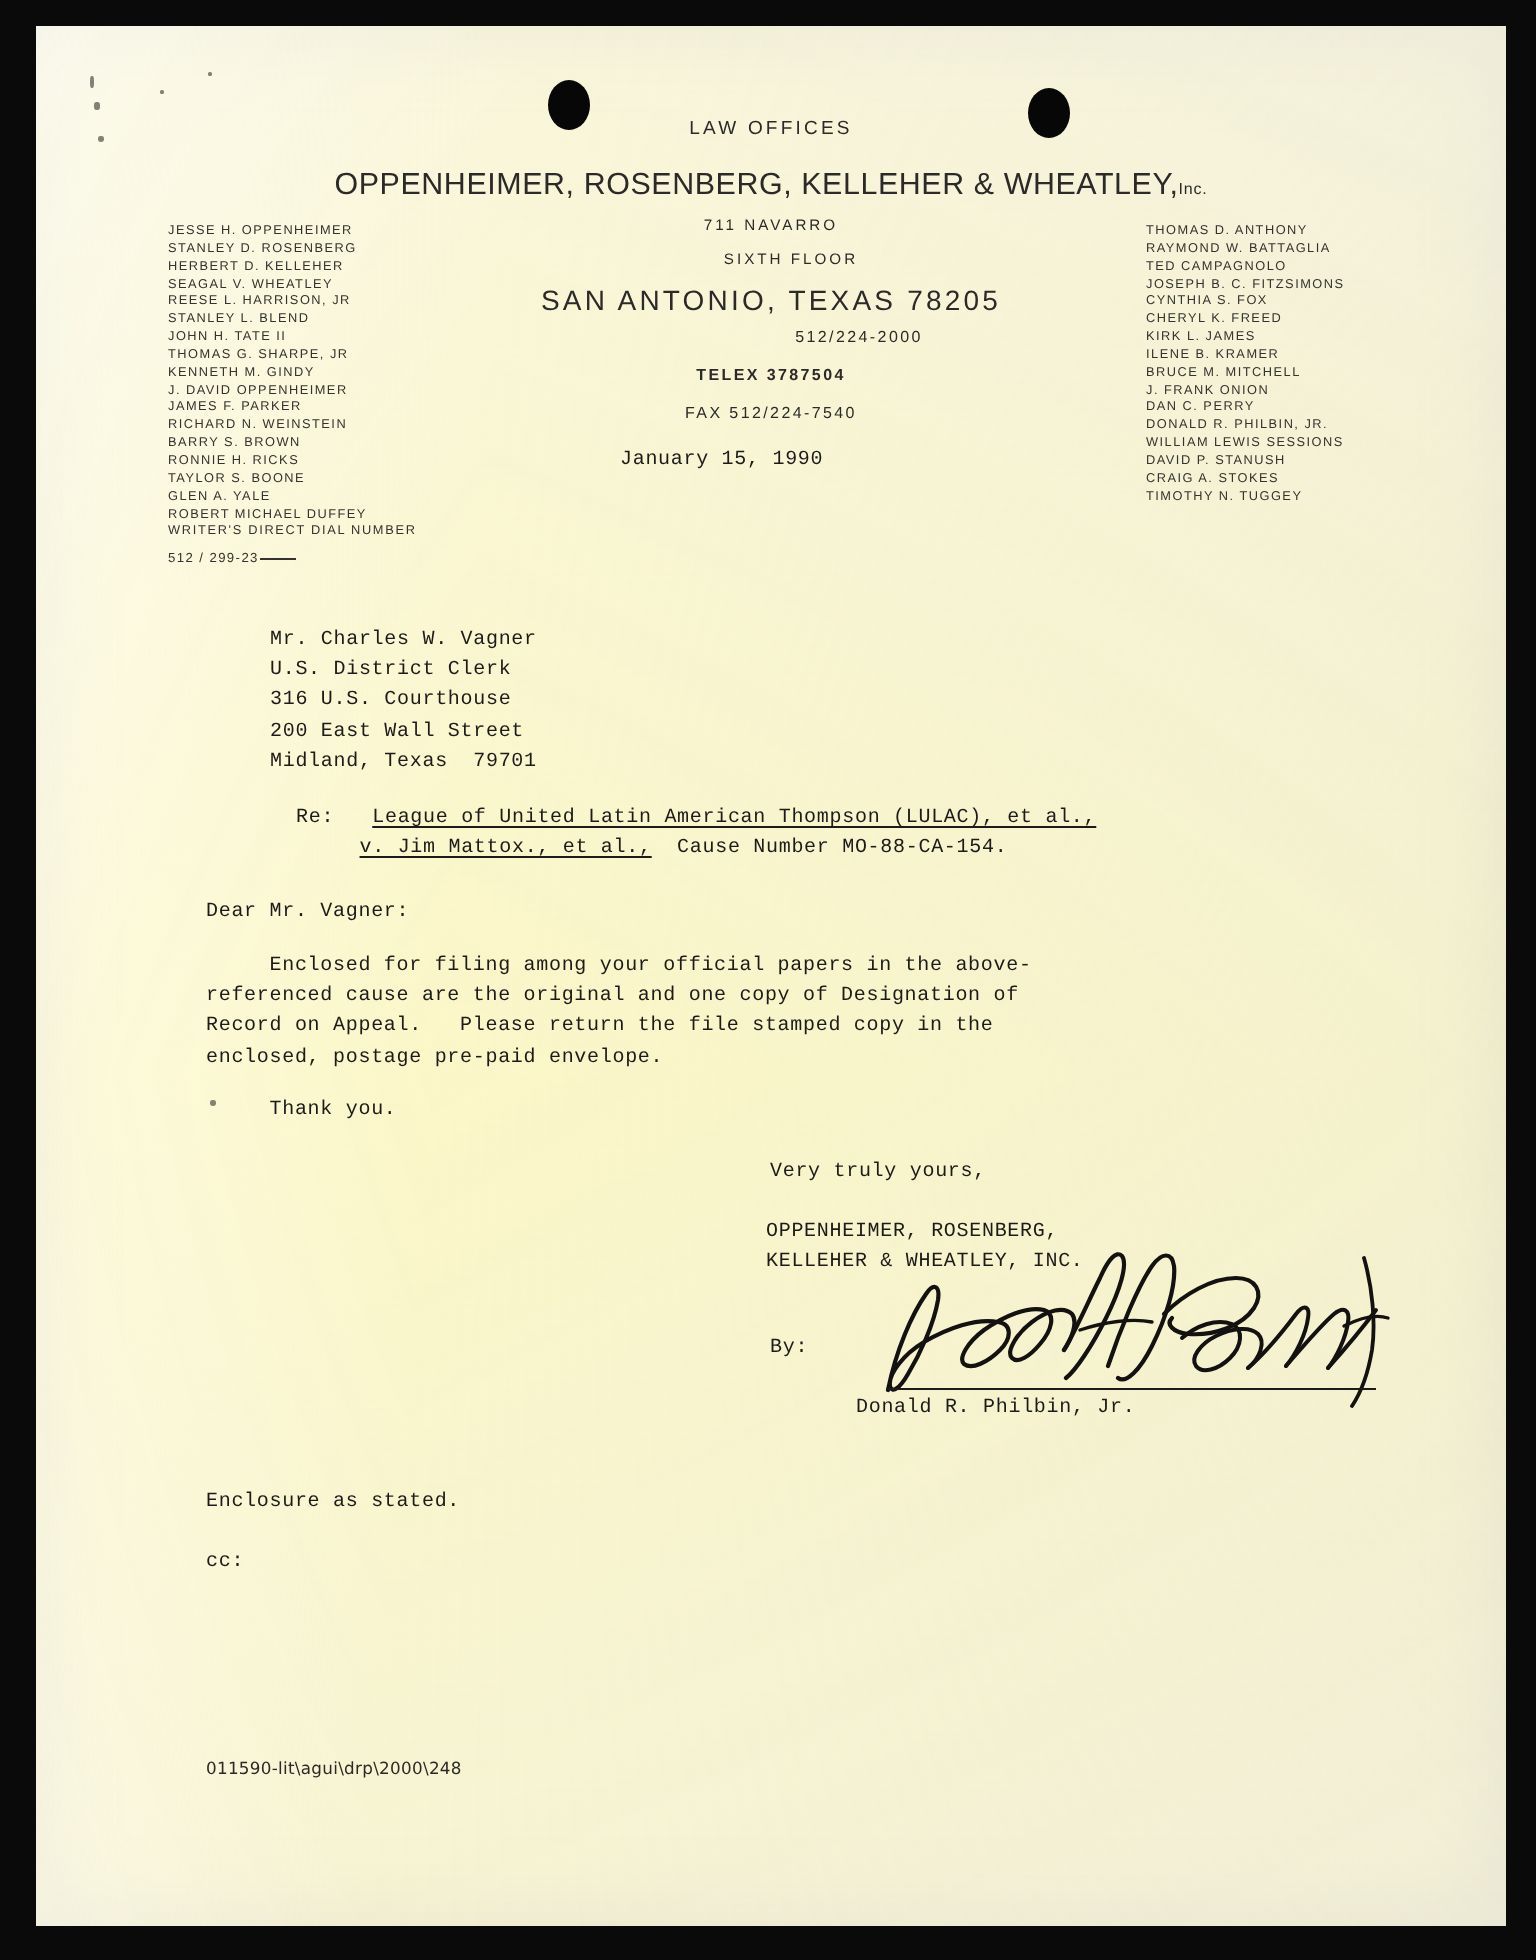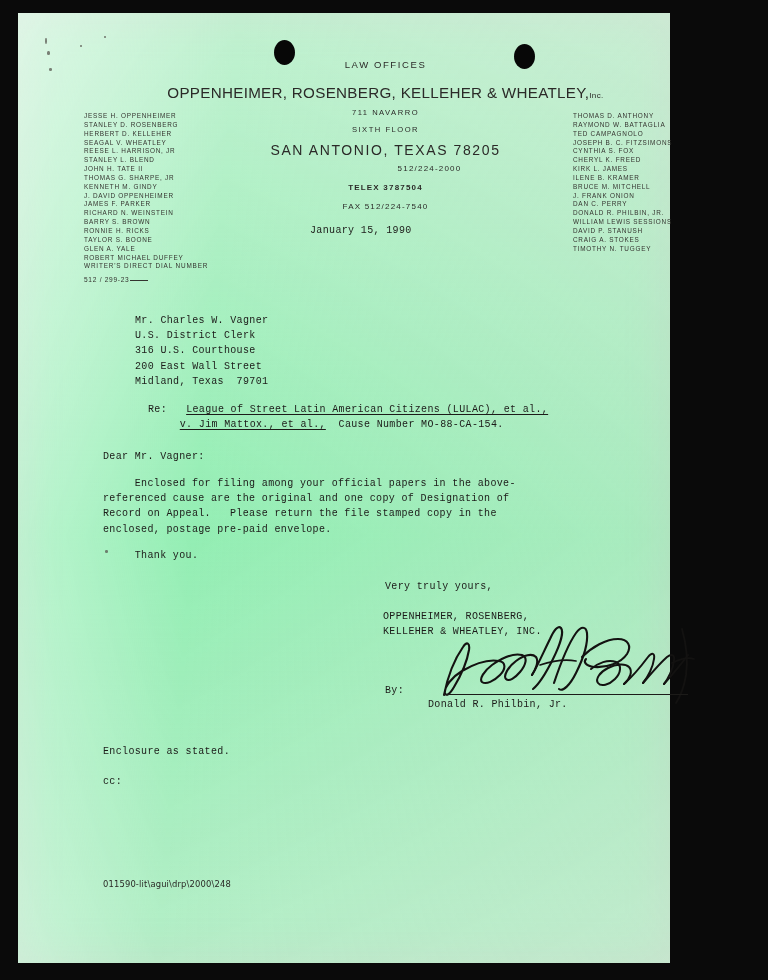--- a/index.html
+++ b/index.html
@@ -18,23 +18,23 @@
   #scan-frame {
     position: relative;
     width: 768px;
     height: 980px;
     background: #0a0a0a;
   }
   #page-sheet {
     position: absolute;
     left: 18px;
     top: 13px;
-    width: 652px;
+    width: 735px;
     height: 950px;
-    background: #86efac;
+    background: #fef9c3;
     box-shadow: inset 0 0 40px rgba(180,178,172,0.35);
   }
   #paper-grain {
     position: absolute;
     inset: 0;
     pointer-events: none;
     background:
       linear-gradient(95deg, rgba(255,255,255,0.55) 0%, rgba(236,235,231,0.0) 30%, rgba(228,227,222,0.35) 100%),
       linear-gradient(180deg, rgba(244,243,240,0.6) 0%, rgba(232,231,227,0.15) 55%, rgba(238,237,233,0.5) 100%);
     opacity: .9;
@@ -78,21 +78,21 @@
   }
   #lh-firmname {
     position: absolute; left: 0; top: 71px; width: 735px;
     font-size: 15.2px; letter-spacing: .3px; font-weight: 400;
     white-space: nowrap;
   }
   #lh-firmname .inc-suffix {
     font-size: 8px; letter-spacing: .4px; vertical-align: baseline;
   }
   #lh-street   { position: absolute; left: 0; top: 95px;  width: 735px; font-size: 7.6px; letter-spacing: 1.5px; }
-  #lh-floor    { position: absolute; left: 0; top: 112px; width: 735px; font-size: 7.6px; letter-spacing: 1.5px; }
+  #lh-floor    { position: absolute; left: 10px; top: 112px; width: 735px; font-size: 7.6px; letter-spacing: 1.5px; }
   #lh-city     { position: absolute; left: 0; top: 129px; width: 735px; font-size: 14px; letter-spacing: 1.6px; font-weight: 400; }
   #lh-phone    { position: absolute; left: 0; top: 151px; width: 735px; font-size: 8px; letter-spacing: 1.2px; margin-left: 44px; }
   #lh-telex    { position: absolute; left: 0; top: 170px; width: 735px; font-size: 8px; letter-spacing: 1.2px; font-weight: bold; }
   #lh-fax      { position: absolute; left: 0; top: 189px; width: 735px; font-size: 8px; letter-spacing: 1.2px; }
 
   
   .attorney-col {
     position: absolute;
     font-family: "Liberation Sans", "DejaVu Sans", sans-serif;
     font-size: 6.4px;
@@ -133,21 +133,21 @@
 
   #letter-date      { left: 292px; top: 210px; }
   #recipient-block  { left: 85px;  top: 300px; margin-left: 32px; }
   #re-block         { left: 130px; top: 389px; }
   #re-block .re-underline { text-decoration: underline; text-underline-offset: 2px; }
   #salutation       { left: 85px;  top: 436px; }
   #body-paragraph   { left: 85px;  top: 463px; }
   #thanks-line      { left: 85px;  top: 535px; }
   #closing-line     { left: 367px; top: 566px; }
   #firm-signature-name { left: 365px; top: 596px; }
-  #by-label         { left: 367px; top: 670px; }
+  #by-label         { left: 367px; top: 654px; }
   #signer-name      { left: 410px; top: 684px; }
   #enclosure-line   { left: 85px;  top: 731px; }
   #cc-label         { left: 85px;  top: 761px; }
   #cc-block         { left: 85px;  top: 789px; }
 
   #signature-rule {
     position: absolute;
     left: 425px; top: 681px;
     width: 245px; height: 0;
     border-bottom: 1.4px solid #1c1b19;
@@ -246,21 +246,21 @@
     </div>
 
     <div class="typed" id="letter-date">January 15, 1990</div>
 
     <div class="typed" id="recipient-block">Mr. Charles W. Vagner
 U.S. District Clerk
 316 U.S. Courthouse
 200 East Wall Street
 Midland, Texas  79701</div>
 
-    <div class="typed" id="re-block"><span>Re:</span>   <span class="re-underline">League of Street Latin American Citizens (LULAC), et al.,</span>
+    <div class="typed" id="re-block"><span>Re:</span>   <span class="re-underline">League of United Latin American Thompson (LULAC), et al.,</span>
      <span class="re-underline">v. Jim Mattox., et al.,</span><span>  Cause Number MO-88-CA-154.</span></div>
 
     <div class="typed" id="salutation">Dear Mr. Vagner:</div>
 
     <div class="typed" id="body-paragraph">     Enclosed for filing among your official papers in the above-
 referenced cause are the original and one copy of Designation of
 Record on Appeal.   Please return the file stamped copy in the
 enclosed, postage pre-paid envelope.</div>
 
     <div class="typed" id="thanks-line">     Thank you.</div>

